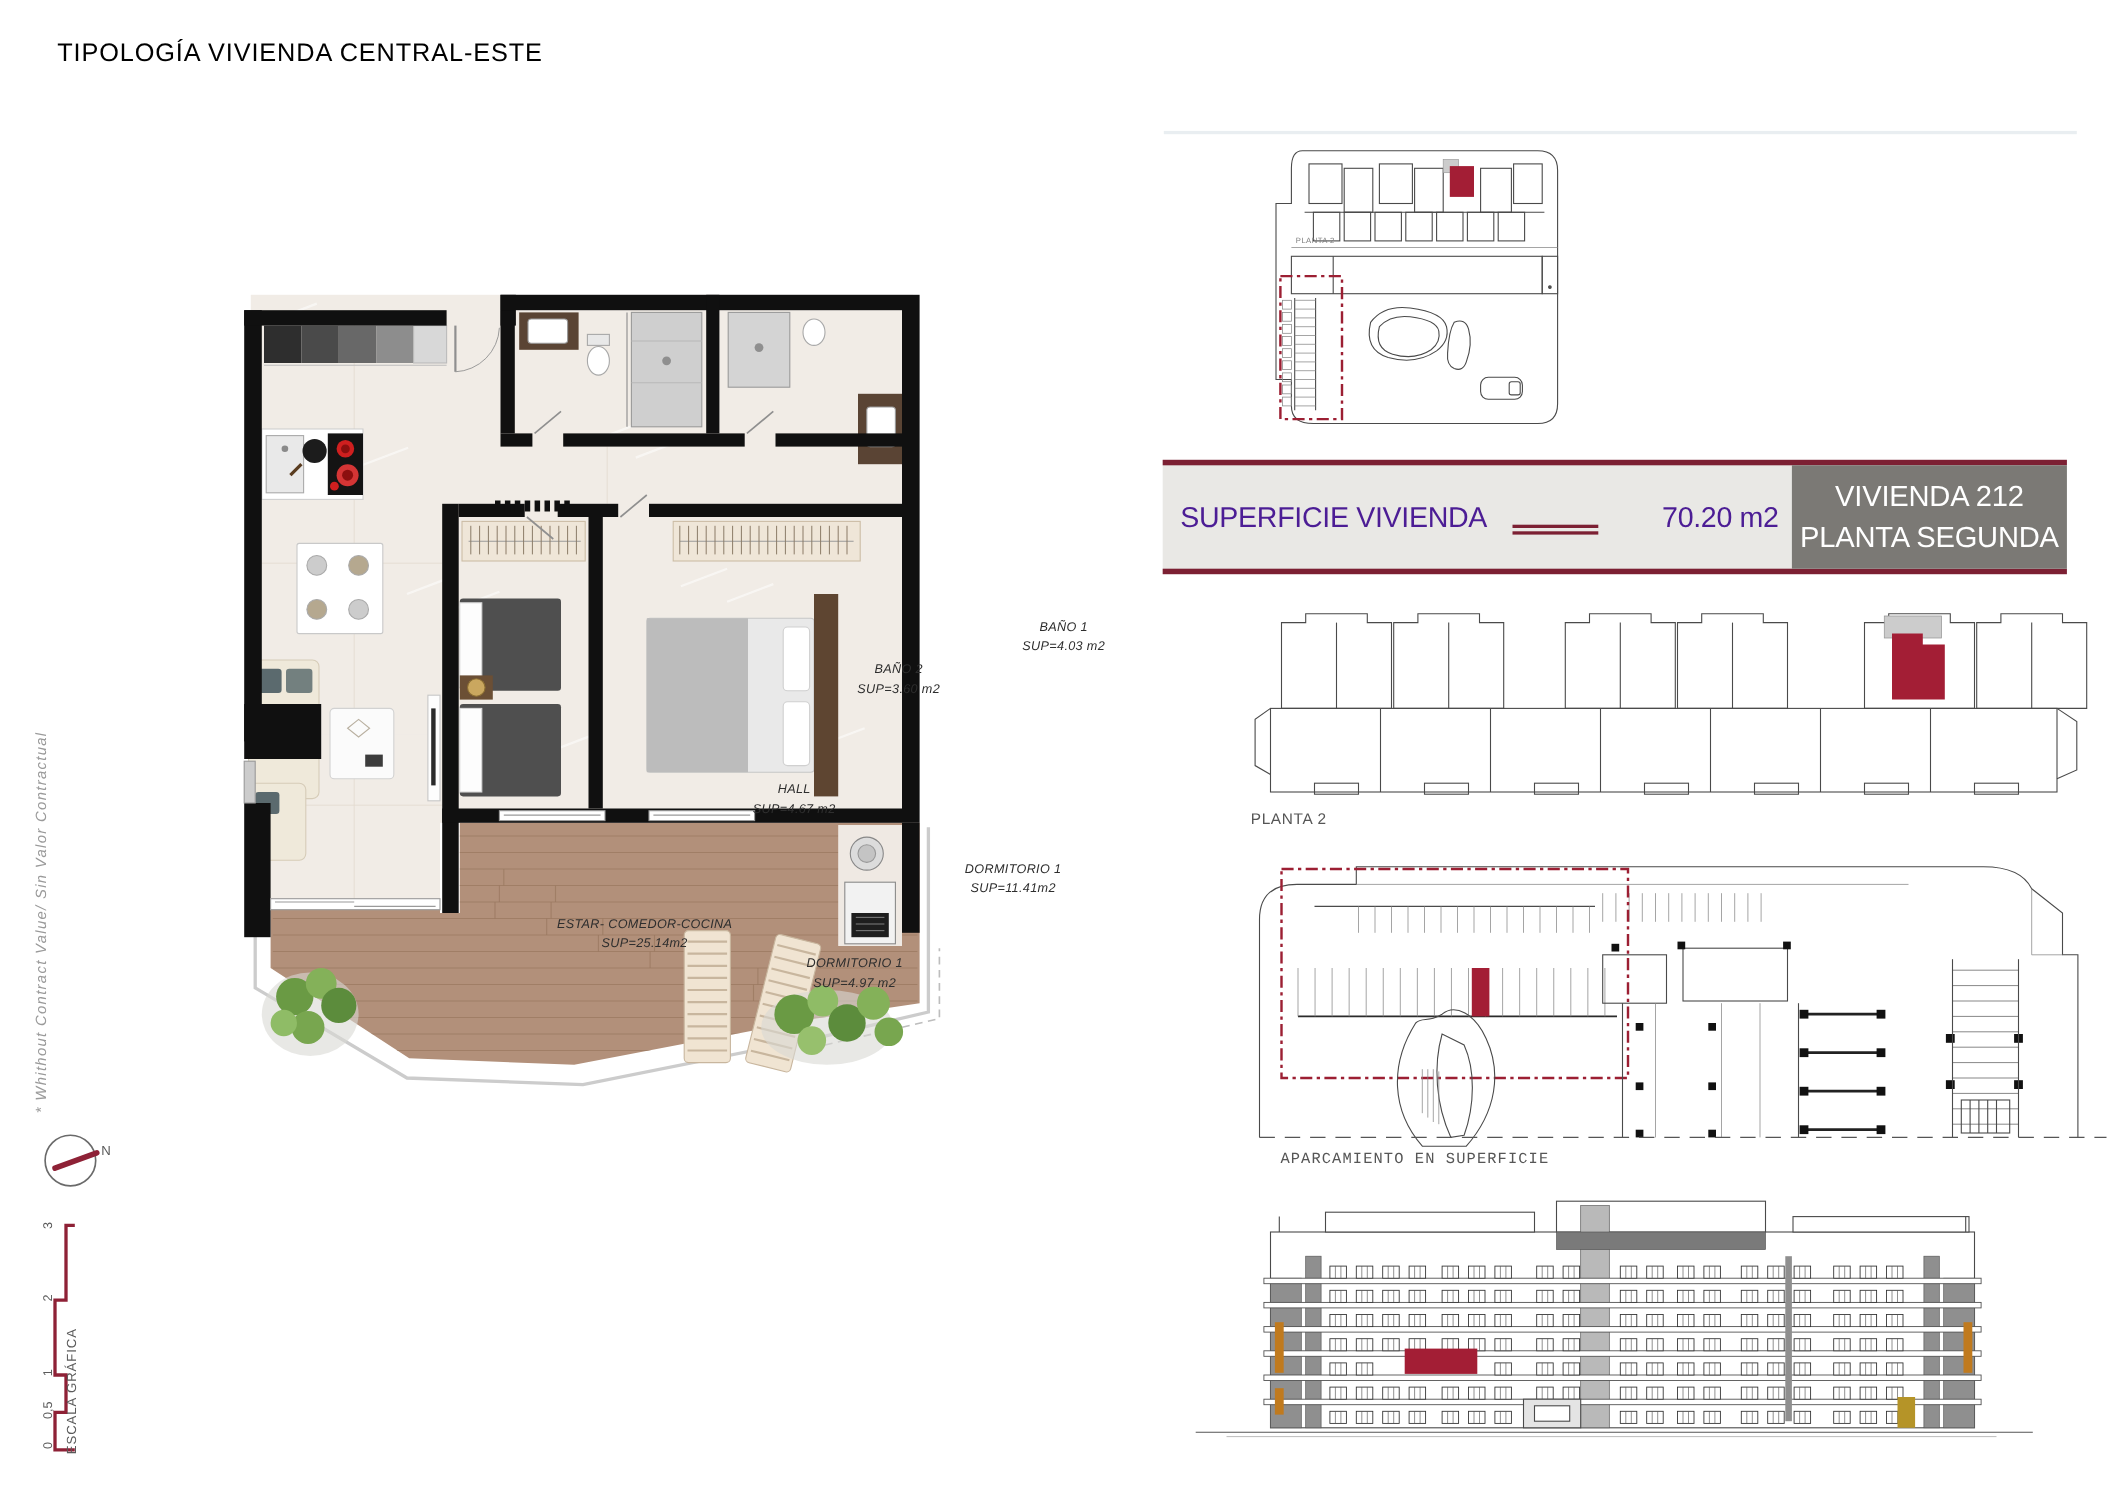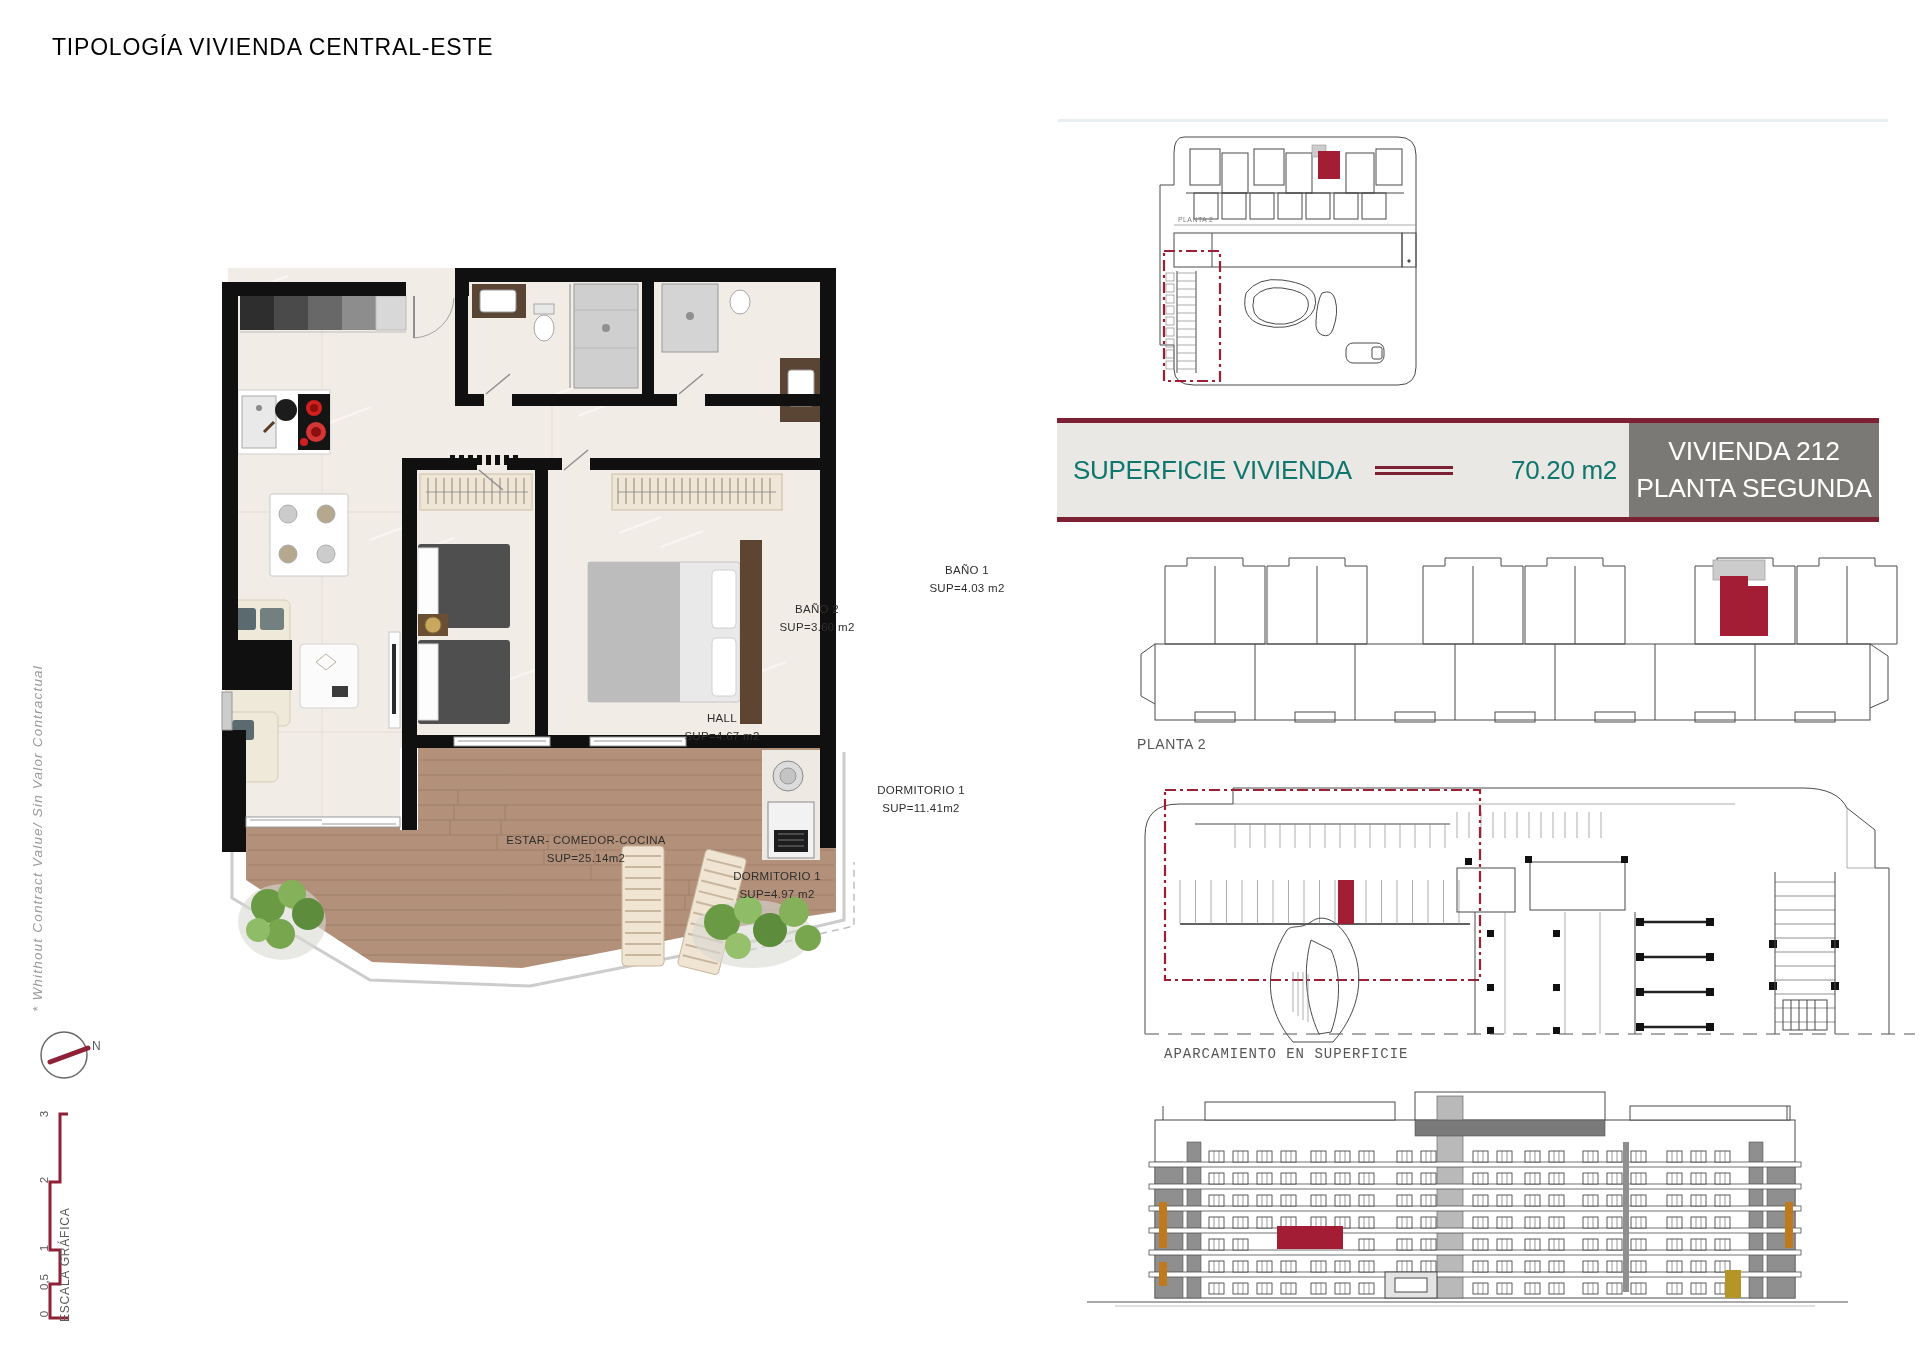--- a/index.html
+++ b/index.html
@@ -4,29 +4,29 @@
 <style>
   html,body{margin:0;padding:0;background:#ffffff;width:1920px;height:1356px;overflow:hidden;
     font-family:"Liberation Sans",sans-serif;}
   .abs{position:absolute;}
   
   .title{left:52px;top:34px;font-size:23px;letter-spacing:.8px;color:#000000;font-weight:400;}
   .side-note{left:30px;top:1012px;width:430px;transform:rotate(-90deg);transform-origin:0 0;
     font-style:italic;color:#9a9a9a;font-size:13.5px;letter-spacing:1.2px;white-space:nowrap;}
   .room-label{transform:translate(-50%,-50%);text-align:center;color:#2e2e2e;
     font-size:11.5px;line-height:1.55;white-space:nowrap;letter-spacing:.3px;}
-  .room-label span{display:block;}
+  .room-label span{display:block;font-style:italic;}
   .plan-caption{color:#565656;font-size:14px;letter-spacing:.6px;}
   .kp-tag{color:#7d7d7d;font-size:7px;letter-spacing:.4px;}
   .topline{left:1058px;top:119px;width:830px;height:3px;background:#e9eef1;}
   
   .summary{left:1057px;top:418px;width:822px;height:104px;box-sizing:border-box;display:flex;
     border-top:5px solid #7c2033;border-bottom:5px solid #7c2033;background:#e9e8e5;}
   .sum-left{flex:1;display:flex;flex-direction:column;justify-content:space-evenly;padding:3px 12px 3px 16px;}
-  .sum-row{display:flex;align-items:center;font-size:26px;letter-spacing:-.3px;color:#0f766e;}
+  .sum-row{display:flex;align-items:flex-end;font-size:26px;letter-spacing:-.3px;color:#4c1d95;}
   .sum-line{flex:0 0 78px;height:9px;margin-left:auto;margin-right:22px;box-sizing:border-box;
     border-top:3px solid #7c2033;border-bottom:3px solid #7c2033;}
   .sum-value{width:142px;text-align:right;}
   .sum-right{width:250px;background:#7b7975;color:#ffffff;display:flex;flex-direction:column;
     justify-content:center;text-align:center;font-size:26.5px;line-height:1.4;letter-spacing:-.2px;}
   
   .scalebar{left:36px;top:1108px;width:100px;height:240px;}
   .sb-tick{position:absolute;left:-4px;width:24px;text-align:center;color:#5a5a5a;font-size:11.5px;
     transform:rotate(-90deg);}
   .sb-title{position:absolute;left:36px;top:200px;transform-origin:0 100%;transform:rotate(-90deg);

